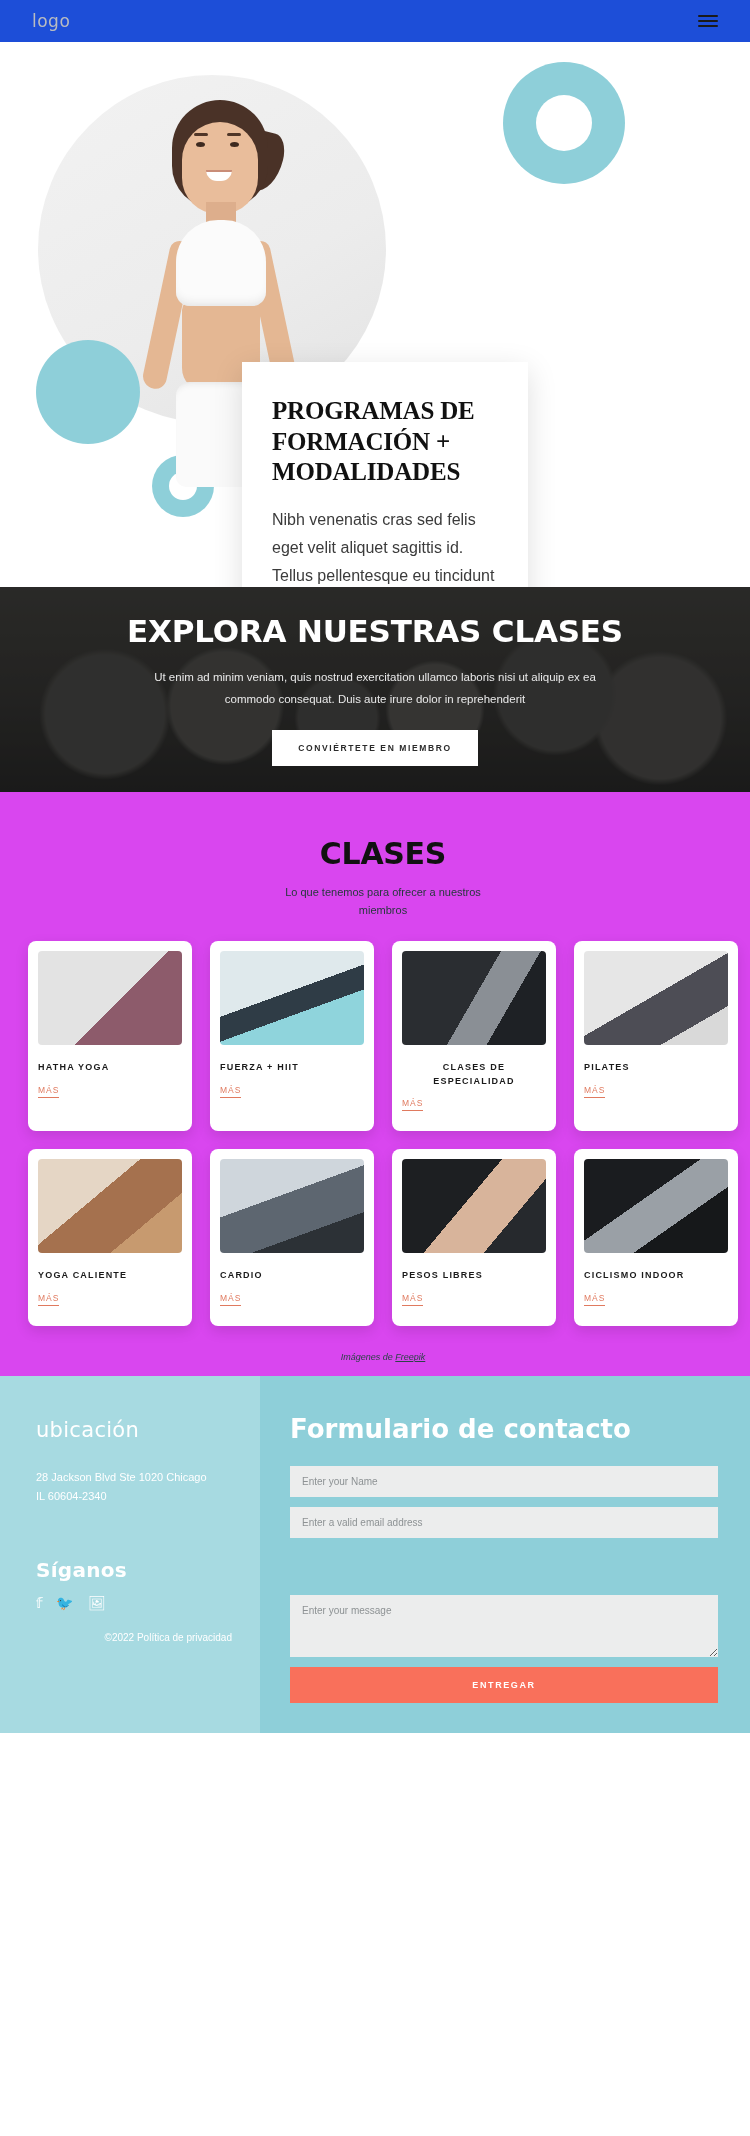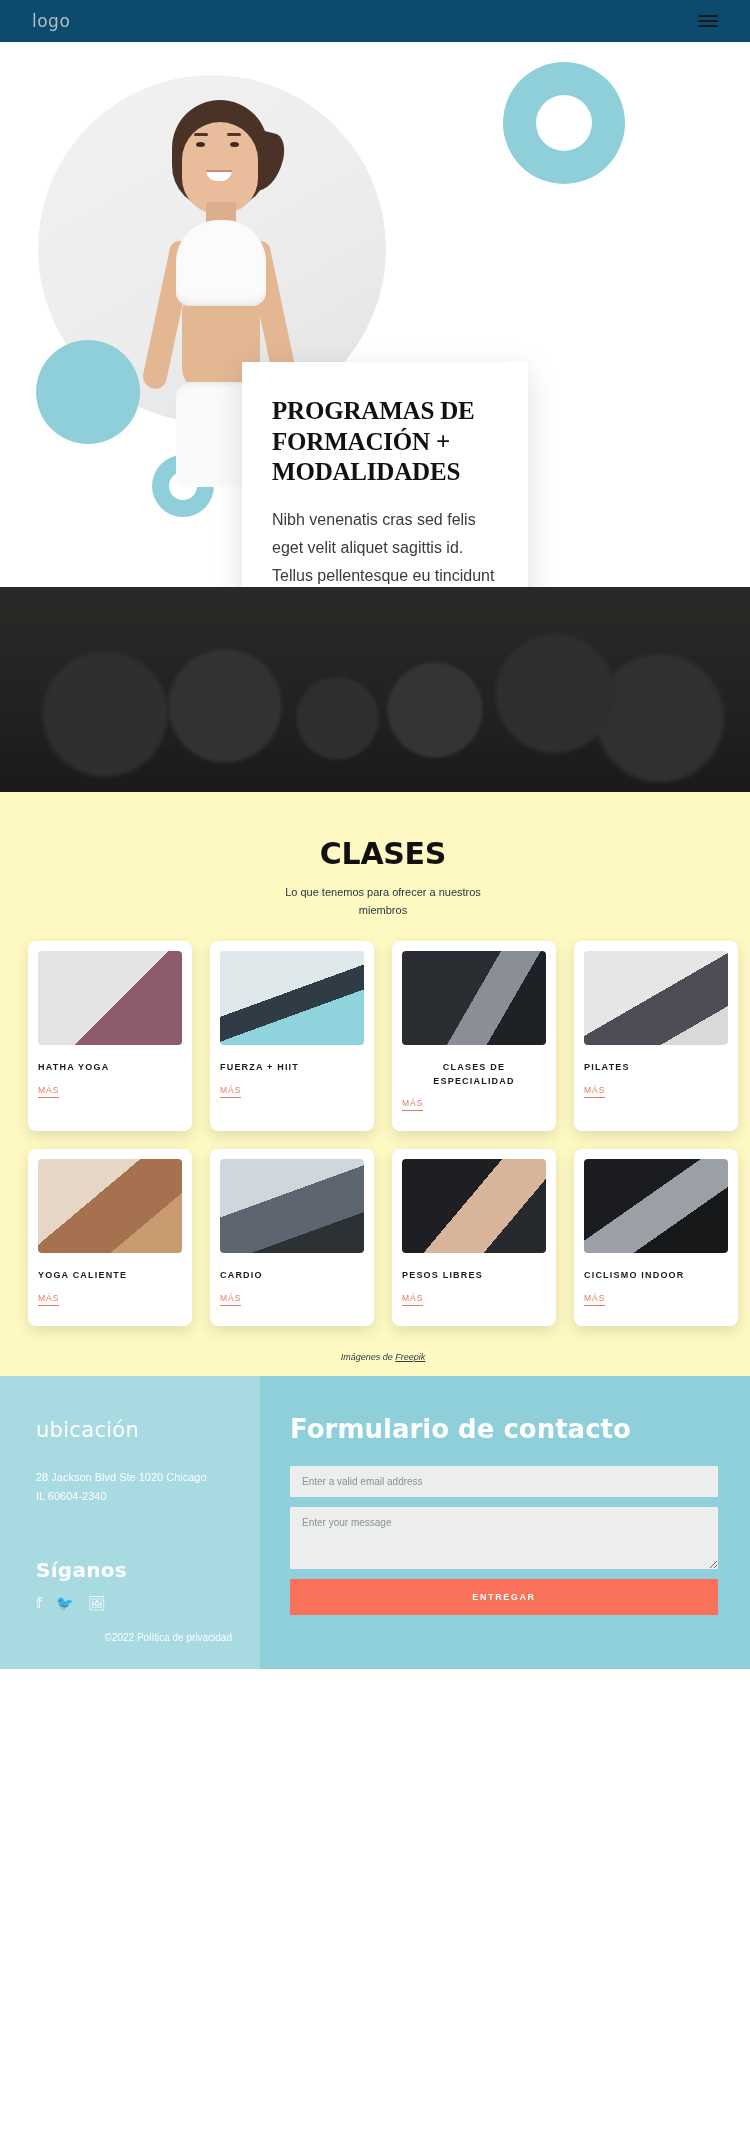--- a/index.html
+++ b/index.html
@@ -12,21 +12,21 @@
   }
   .page { width: 750px; position: relative; }
 
   
   .header {
     height: 42px;
     display: flex;
     align-items: center;
     justify-content: space-between;
     padding: 0 32px;
-    background: #0c4a6e;
+    background: #1d4ed8;
   }
   .logo-text {
     font-size: 17px;
     color: #b9bcc0;
     letter-spacing: 0.5px;
     font-family: "DejaVu Sans", sans-serif;
   }
   .burger { width: 20px; cursor: pointer; }
   .burger span {
     display: block;
@@ -209,21 +209,21 @@
     letter-spacing: 1.6px;
     font-weight: 700;
     padding: 13px 26px;
     border: none;
     cursor: pointer;
     font-family: "Liberation Sans", sans-serif;
   }
 
   
   .classes {
-    background: #fef9c3;
+    background: #d946ef;
     padding: 44px 12px 14px 28px;
   }
   .classes h2 {
     text-align: center;
     font-size: 30px;
     font-weight: 800;
     color: #111111;
     letter-spacing: -0.3px;
     font-family: "DejaVu Sans", sans-serif;
   }
@@ -337,21 +337,21 @@
   .form input, .form textarea {
     border: none;
     background: #eceded;
     padding: 10px 12px;
     font-size: 10px;
     color: #4a4a4a;
     font-family: "Liberation Sans", sans-serif;
     outline: none;
   }
   .form input::placeholder, .form textarea::placeholder { color: #8d9294; }
-  .form textarea { height: 62px; resize: vertical; }
+  .form textarea { height: 62px; resize: vertical; margin-top: 47px; }
   .btn-submit {
     background: #f9705b;
     color: #ffffff;
     border: none;
     padding: 13px 0;
     font-size: 9px;
     letter-spacing: 1.6px;
     font-weight: 700;
     cursor: pointer;
     font-family: "Liberation Sans", sans-serif;
@@ -400,20 +400,25 @@
       <div class="credit">
         <span>Imágenes de </span><u>Freepik</u>
       </div>
 
     </div>
   </div>
 
   <div class="banner">
     <div class="banner-photo"></div>
     <div class="banner-overlay"></div>
+    <div class="banner-inner">
+      <h2>EXPLORA NUESTRAS CLASES</h2>
+      <p>Ut enim ad minim veniam, quis nostrud exercitation ullamco laboris nisi ut aliquip ex ea commodo consequat. Duis aute irure dolor in reprehenderit</p>
+      <button class="btn-white">CONVIÉRTETE EN MIEMBRO</button>
+    </div>
   </div>
 
   <div class="classes">
     <h2>CLASES</h2>
     <div class="sub">Lo que tenemos para ofrecer a nuestros miembros</div>
     <div class="grid" id="classes-grid">
         <div class="card">
           <div class="card-img img-hatha"></div>
           <h3>HATHA YOGA</h3>
           <div class="more">MÁS</div>
@@ -470,20 +475,21 @@
       <div class="socials">
         <span>𝕗</span>
         <span>🐦</span>
         <span>🖼</span>
       </div>
       <div class="copyright">©2022 Política de privacidad</div>
     </div>
     <div class="footer-right">
       <h2>Formulario de contacto</h2>
       <div class="form">
+        <input type="text" placeholder="Enter your Name" style="">
         <input type="text" placeholder="Enter a valid email address" style="">
         <textarea placeholder="Enter your message" style=""></textarea>
         <button class="btn-submit">ENTREGAR</button>
       </div>
     </div>
   </div>
 
 </div>
 
 </body></html>

